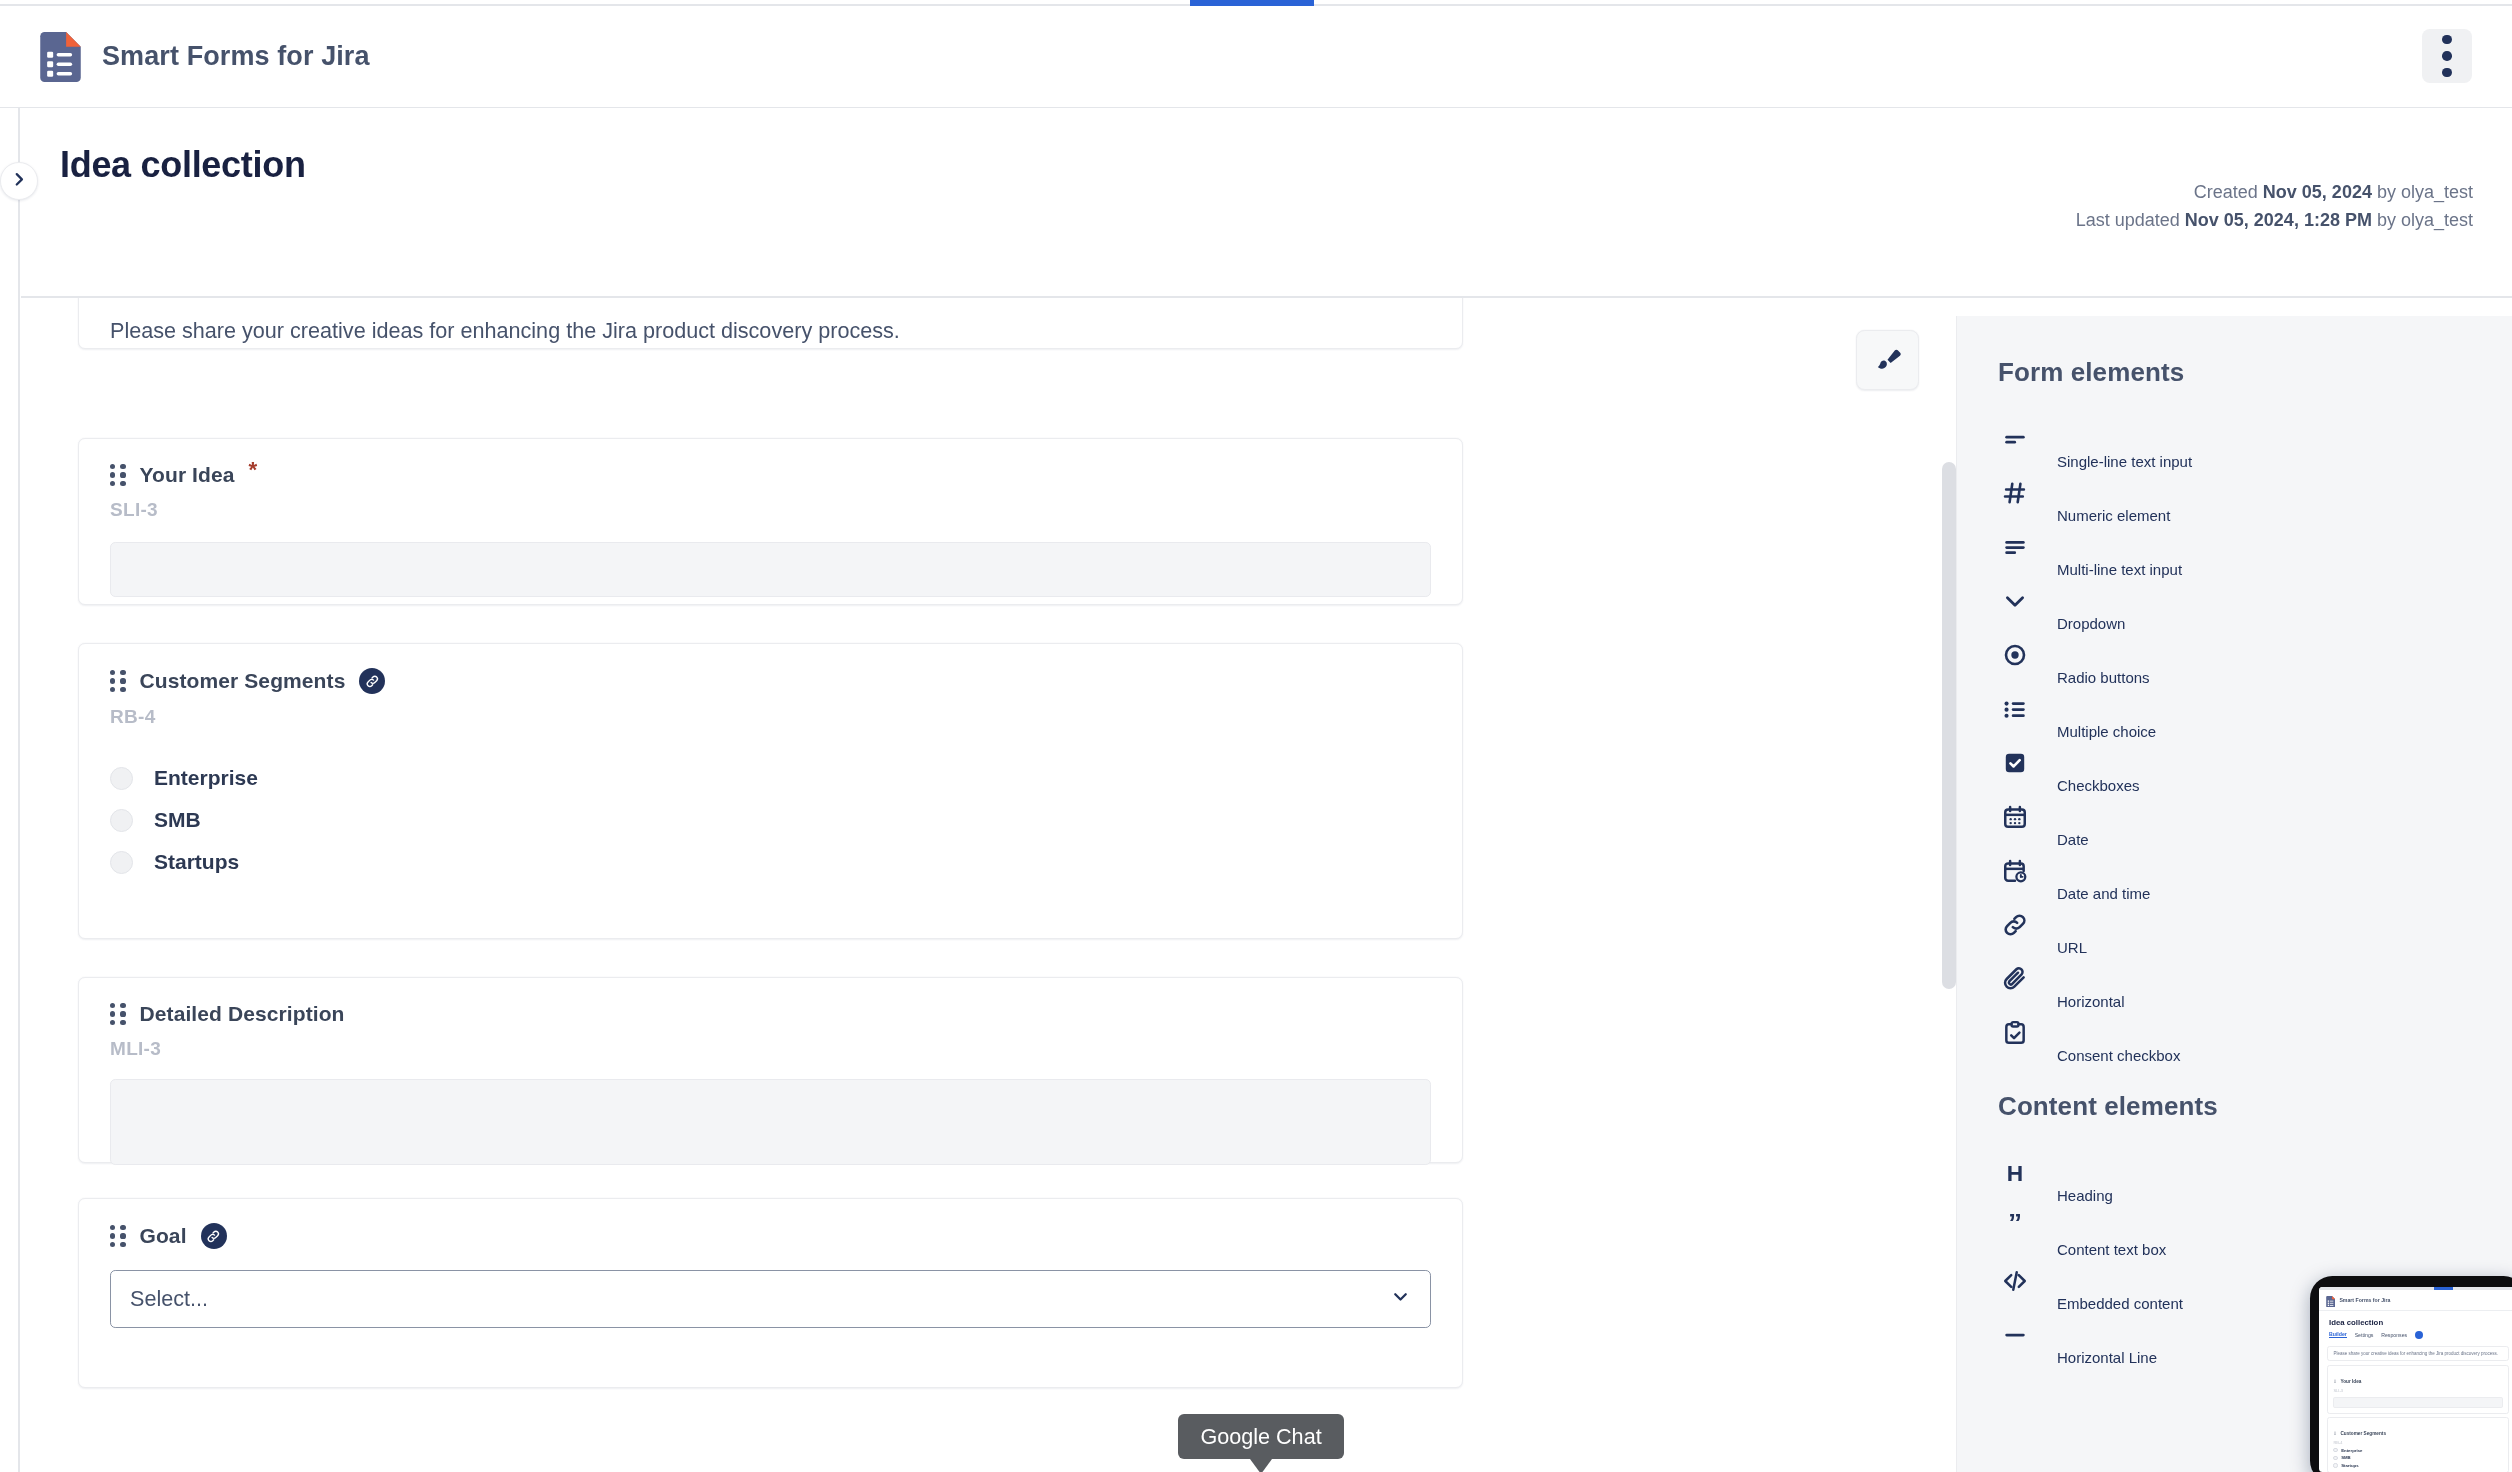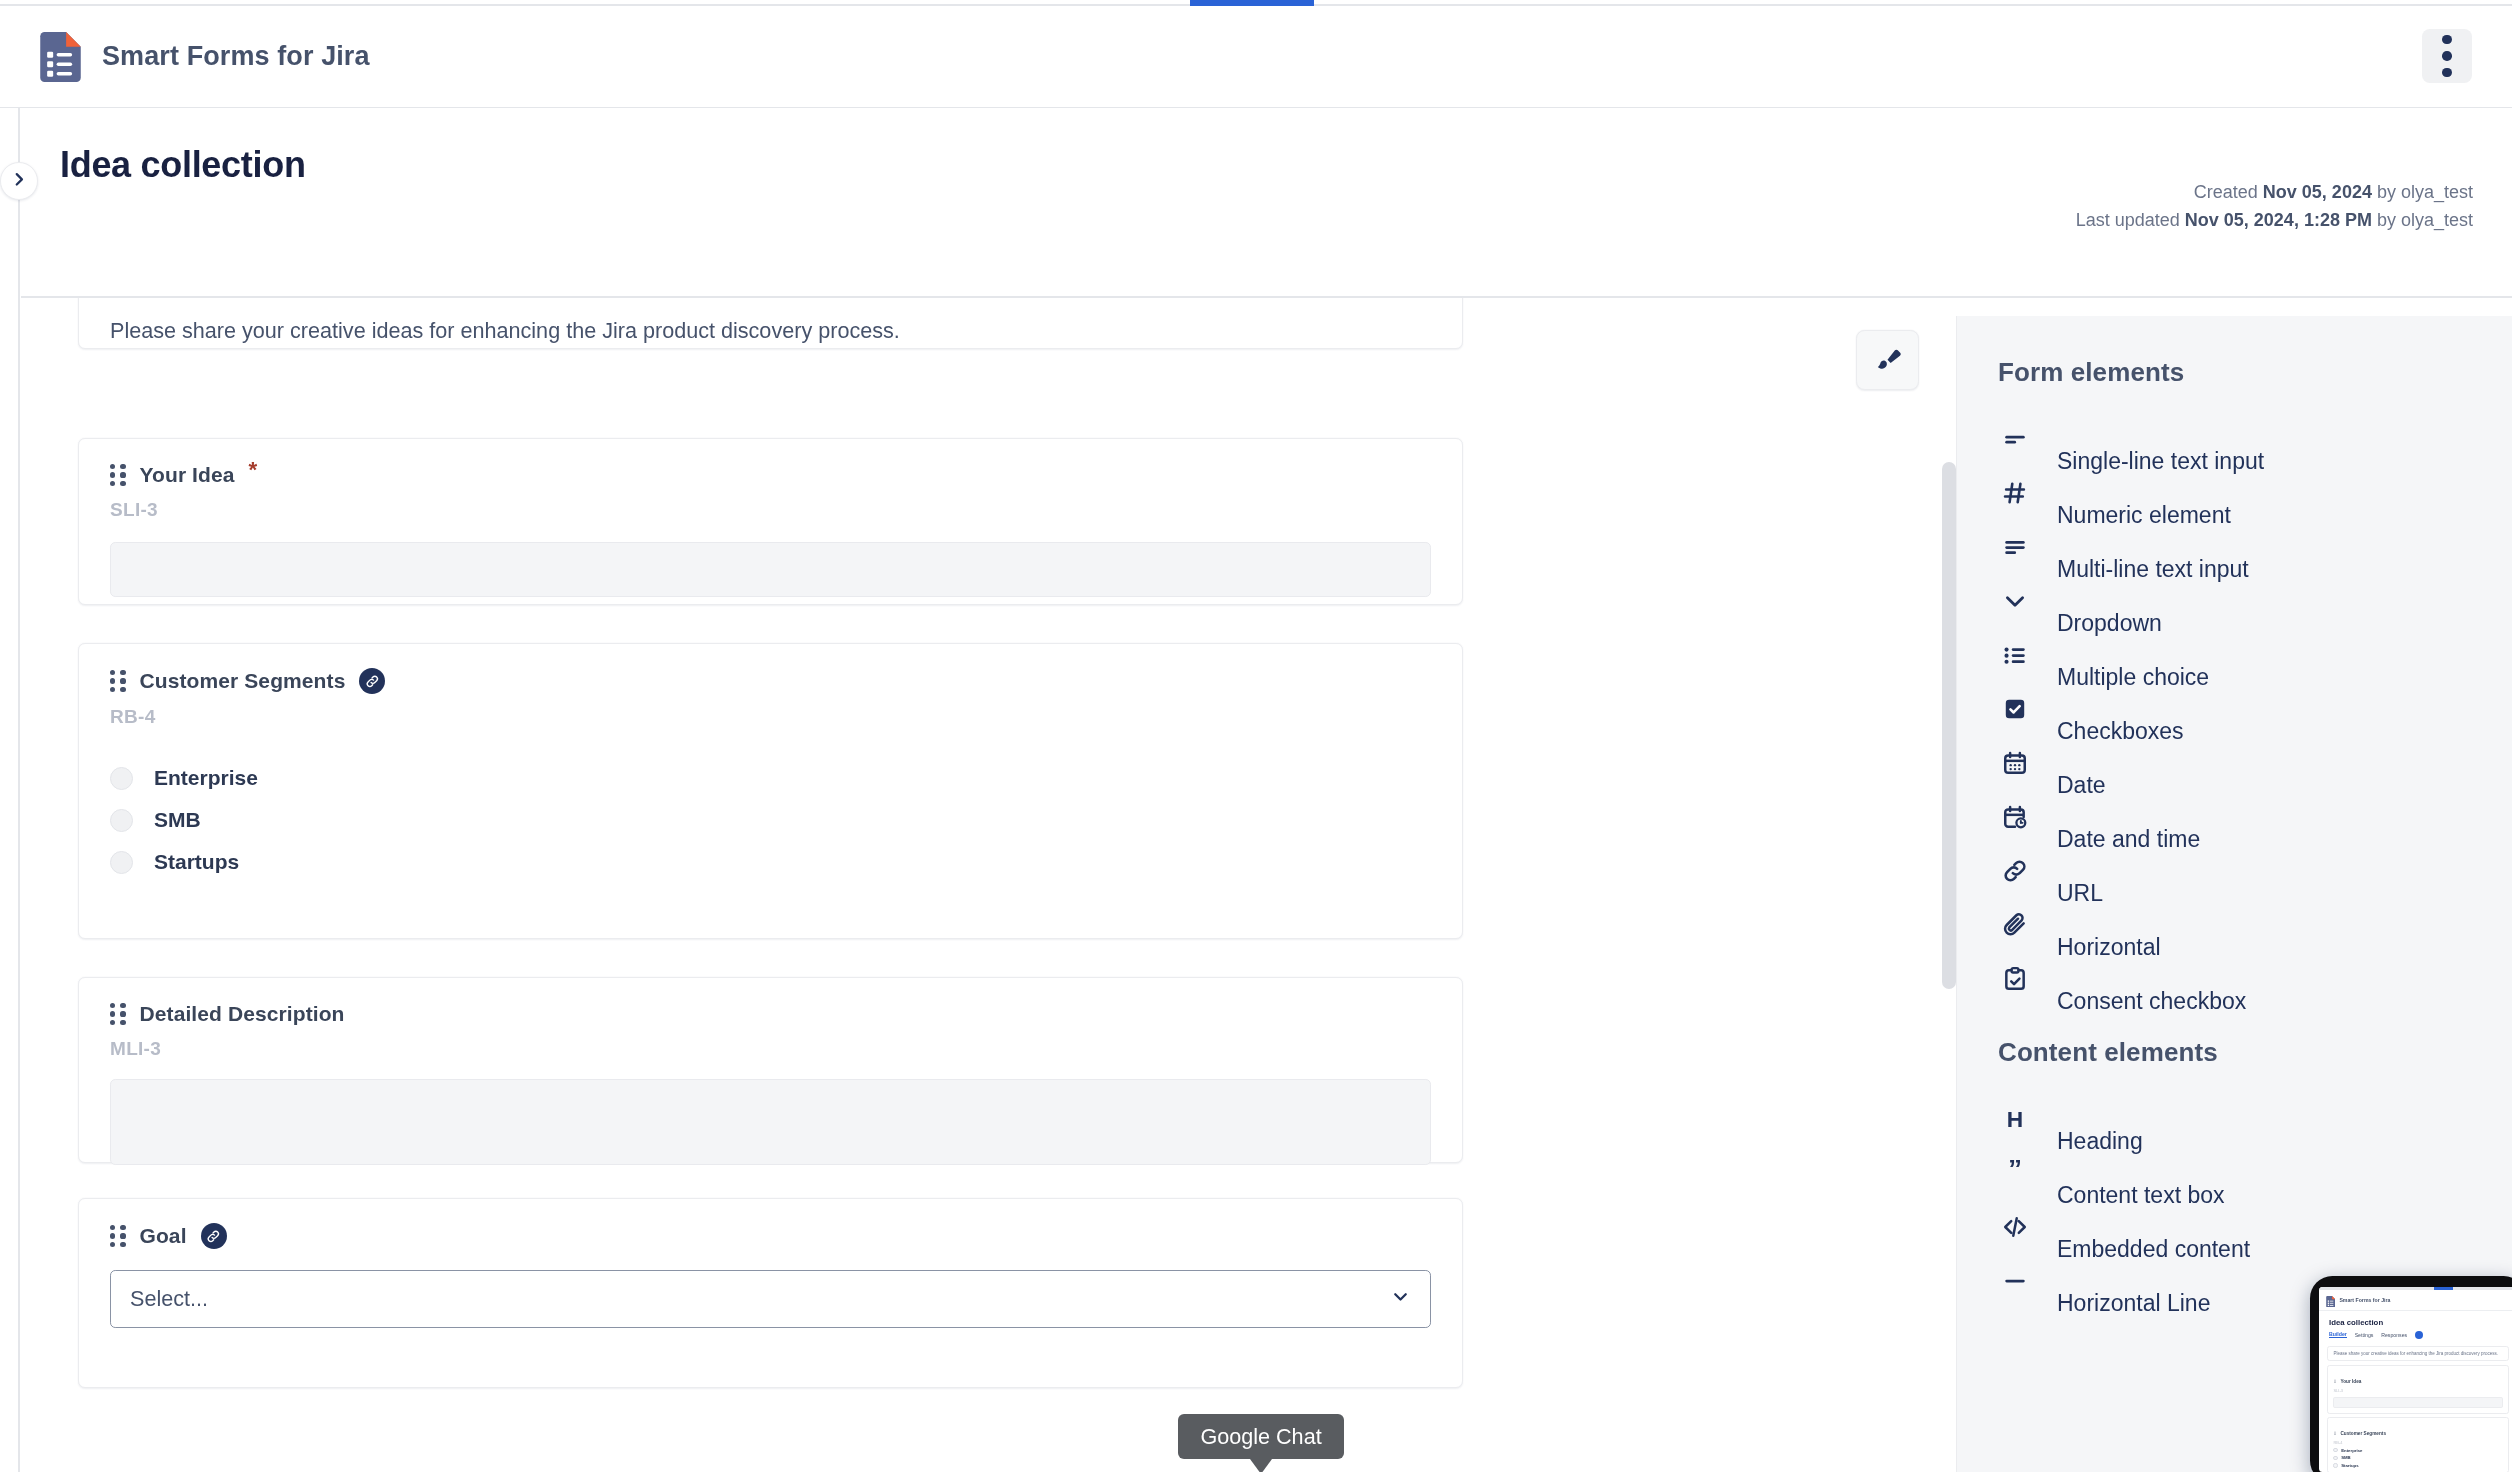--- a/index.html
+++ b/index.html
@@ -110,21 +110,21 @@
 
   
   .palette {
     position:absolute; left:1956px; top:316px; width:556px; height:1175px;
     background:#f5f6f8; border-left:1.7px solid #ebecef; padding:41px 0 0 41px; overflow:hidden;
   }
   .palette h2 { font-size:26px; font-weight:700; color:#46526b; letter-spacing:0.1px; }
   .pal-list { margin-top:24px; }
   .pal-item { display:flex; align-items:center; gap:26px; height:54px; cursor:pointer; }
   .pal-icon { width:33px; height:33px; flex:none; display:flex; align-items:center; justify-content:center; color:#22325a; }
-  .pal-label { font-size:23px; color:#22325a;margin-top:44px; }
+  .pal-label { font-size:15px; color:#22325a;margin-top:44px; }
   .palette h2.second { margin-top:31px; }
 
   
   .tooltip {
     position:absolute; left:1178px; top:1414px; background:#595c60; color:#ffffff;
     font-size:21.6px; padding:9.5px 22.4px; border-radius:6px; white-space:nowrap; z-index:20;
   }
   .tooltip::after {
     content:""; position:absolute; left:50%; bottom:-14.7px; transform:translateX(-50%);
     border-left:11.2px solid transparent; border-right:11.2px solid transparent; border-top:15.5px solid #595c60;
@@ -411,20 +411,29 @@
 
     <div class="pal-item">
       <span class="pal-icon">
         <svg width="26" height="26" viewBox="0 0 24 24" fill="none">
             <path d="M5 9l7 7 7-7" stroke="#22325a" stroke-width="2.6" stroke-linecap="round" stroke-linejoin="round"></path>
           </svg>
       </span>
       <span class="pal-label">Dropdown</span>
     </div>
 
+    <div class="pal-item">
+      <span class="pal-icon">
+        <svg width="26" height="26" viewBox="0 0 24 24" fill="none">
+            <circle cx="12" cy="12" r="8.3" stroke="#22325a" stroke-width="2.4"></circle>
+            <circle cx="12" cy="12" r="3.4" fill="#22325a"></circle>
+          </svg>
+      </span>
+      <span class="pal-label">Radio buttons</span>
+    </div>
 
     <div class="pal-item">
       <span class="pal-icon">
         <svg width="26" height="26" viewBox="0 0 24 24">
             <circle cx="4.2" cy="7" r="1.9" fill="#22325a"></circle>
             <circle cx="4.2" cy="12.6" r="1.9" fill="#22325a"></circle>
             <circle cx="4.2" cy="18.2" r="1.9" fill="#22325a"></circle>
             <rect x="9" y="5.7" width="12" height="2.5" rx="1.25" fill="#22325a"></rect>
             <rect x="9" y="11.3" width="12" height="2.5" rx="1.25" fill="#22325a"></rect>
             <rect x="9" y="16.9" width="12" height="2.5" rx="1.25" fill="#22325a"></rect>

